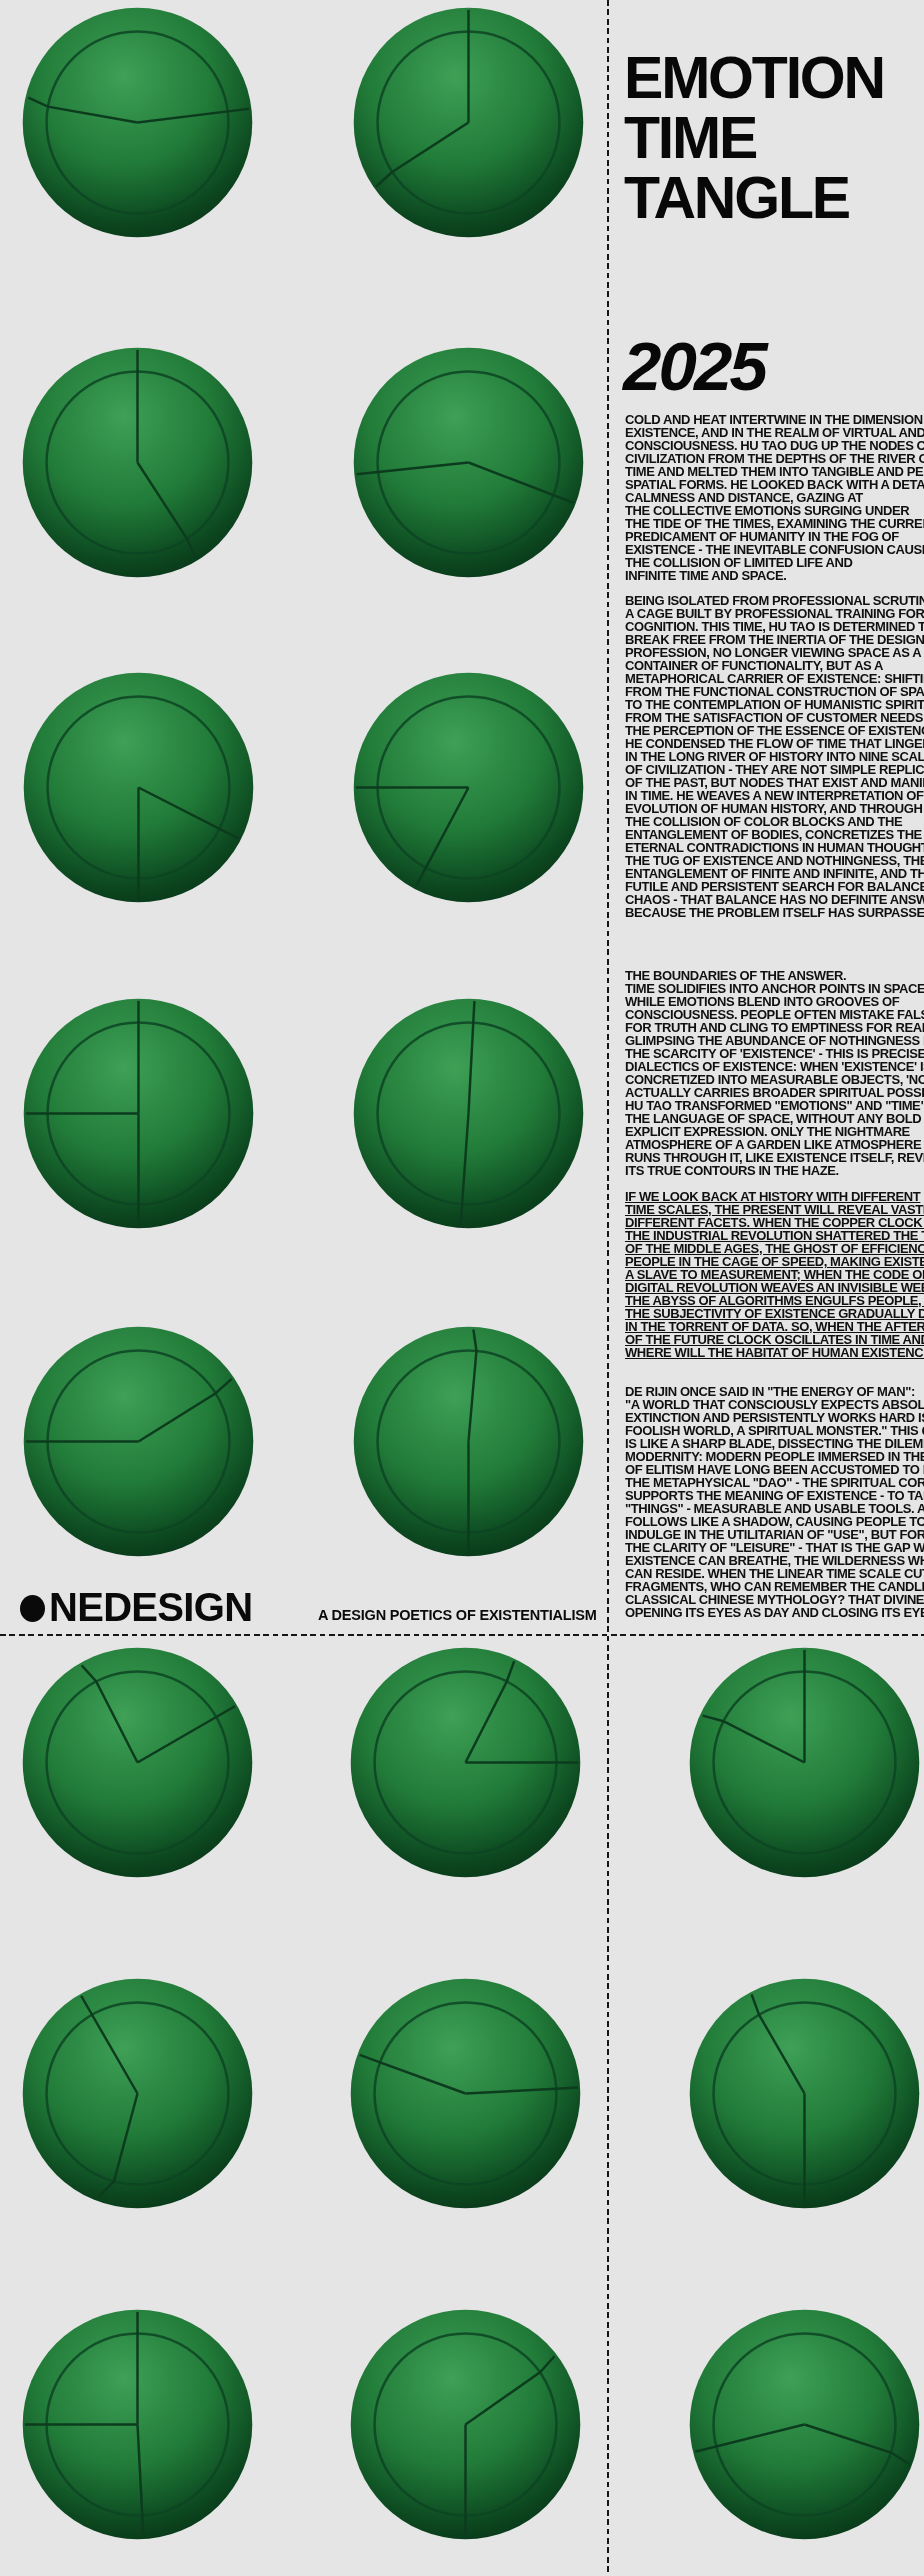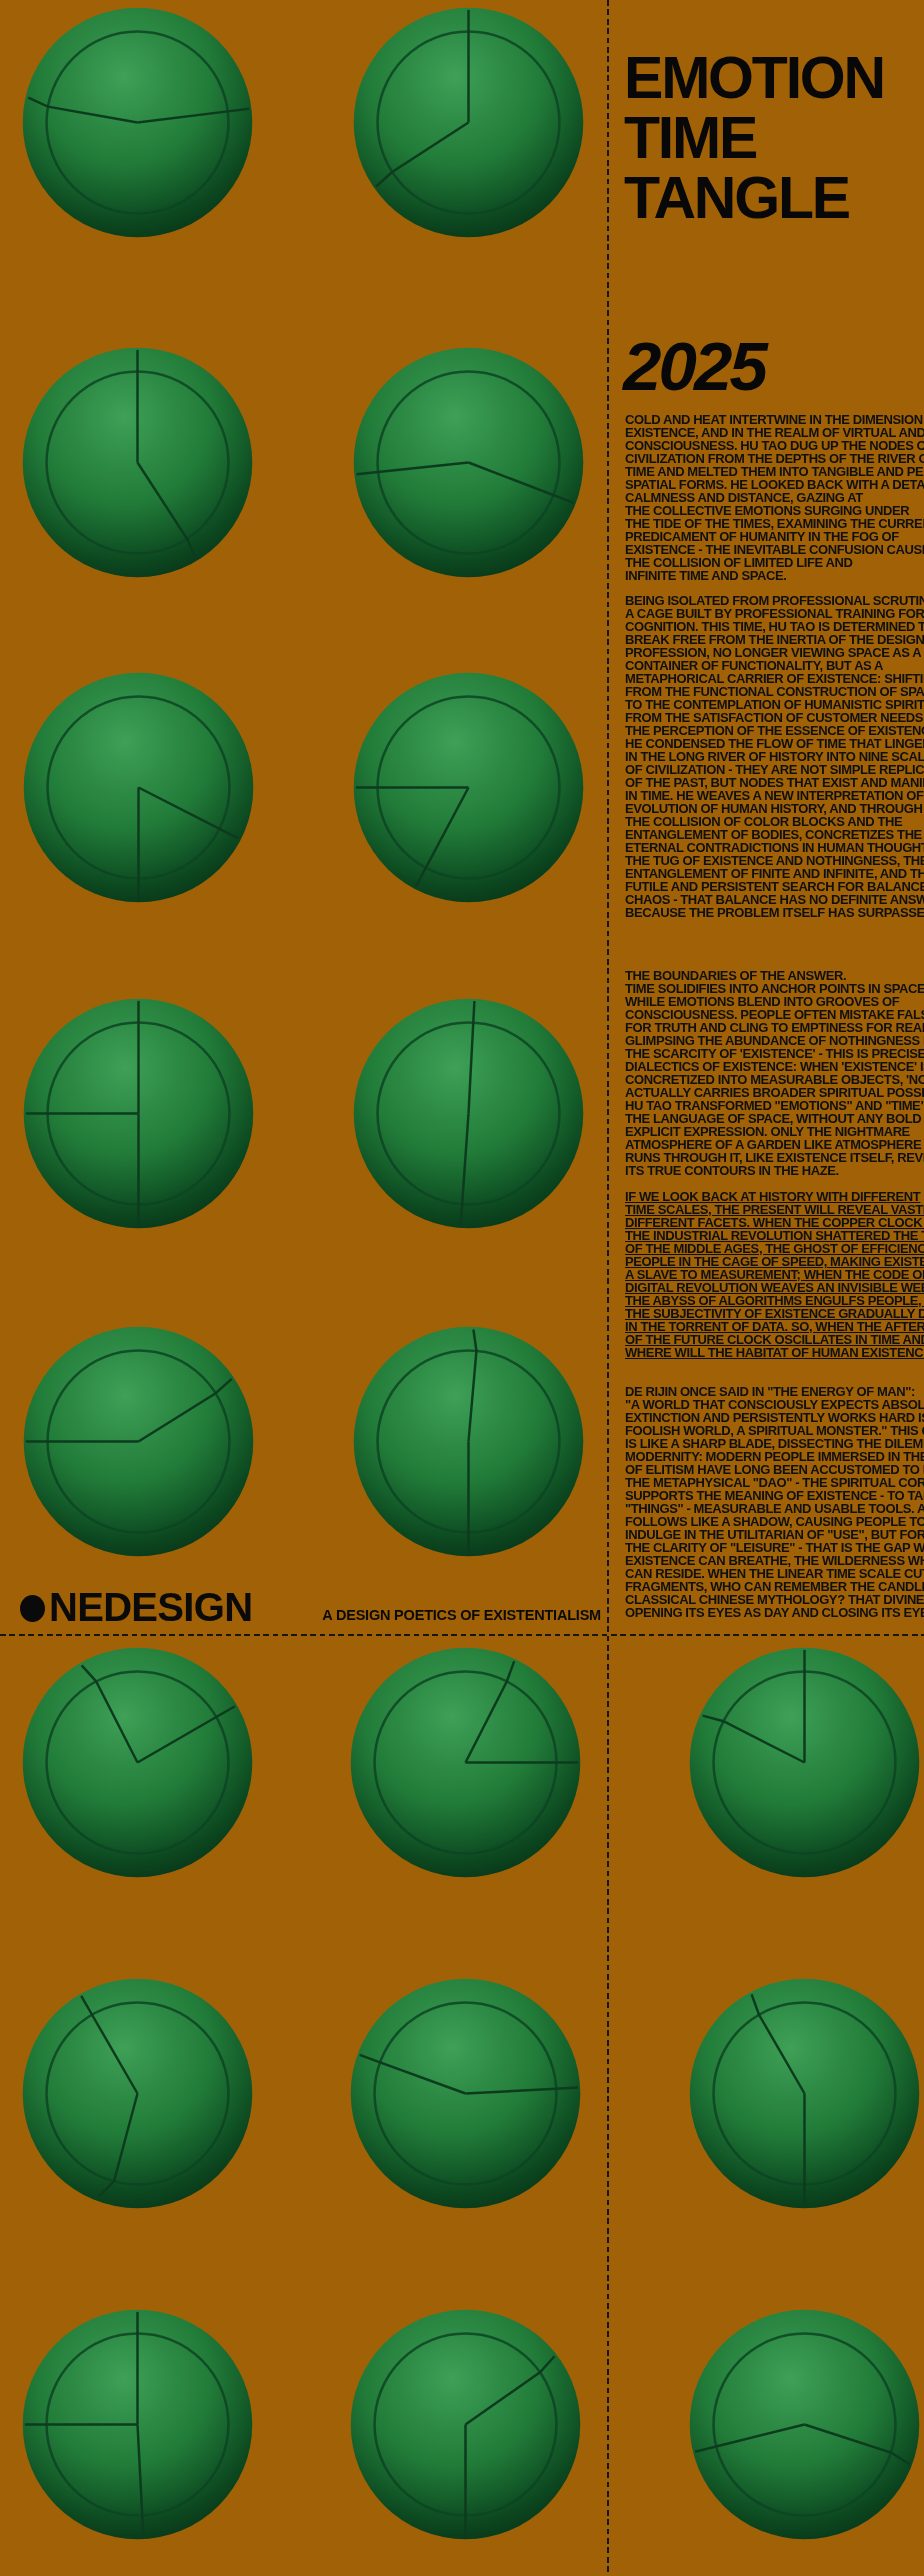--- a/index.html
+++ b/index.html
@@ -1,19 +1,19 @@
 <!DOCTYPE html>
 <html style="font-size:11.6px"><head>
 <meta charset="utf-8">
 <style>
   html,body{margin:0;padding:0;}
   #poster{
     position:relative;
     width:925px;height:2576px;
-    background:#a16207;
+    background:#e5e5e5;
     overflow:hidden;
     font-family:"Liberation Sans", sans-serif;
     color:#0c0c0c;
   }
   
   .vline{
     position:absolute;left:607px;top:0;width:2.2px;height:2576px;
     background:repeating-linear-gradient(to bottom,#161616 0 5.8px,rgba(0,0,0,0) 5.8px 9.4px);
   }
   .hline{
@@ -49,21 +49,21 @@
     position:absolute;left:20px;top:1595px;width:25px;height:27px;
     background:#0a0a0a;border-radius:50%;
   }
   .logo-name{
     position:absolute;left:49px;top:1587px;
     font-size:40px;line-height:40px;font-weight:600;
     letter-spacing:-0.7px;color:#0a0a0a;
   }
   .tagline{
     position:absolute;left:318px;top:1607px;width:283px;
-    text-align:right;font-size:14.5px;line-height:16px;font-weight:600;
+    font-size:14.5px;line-height:16px;font-weight:600;
     letter-spacing:-0.2px;color:#0a0a0a;
   }
   .hidden-defs{position:absolute;width:0;height:0;overflow:hidden;}
 </style>
 </head>
 <body>
 
 <div id="poster">
 
   <svg class="hidden-defs" aria-hidden="true">

